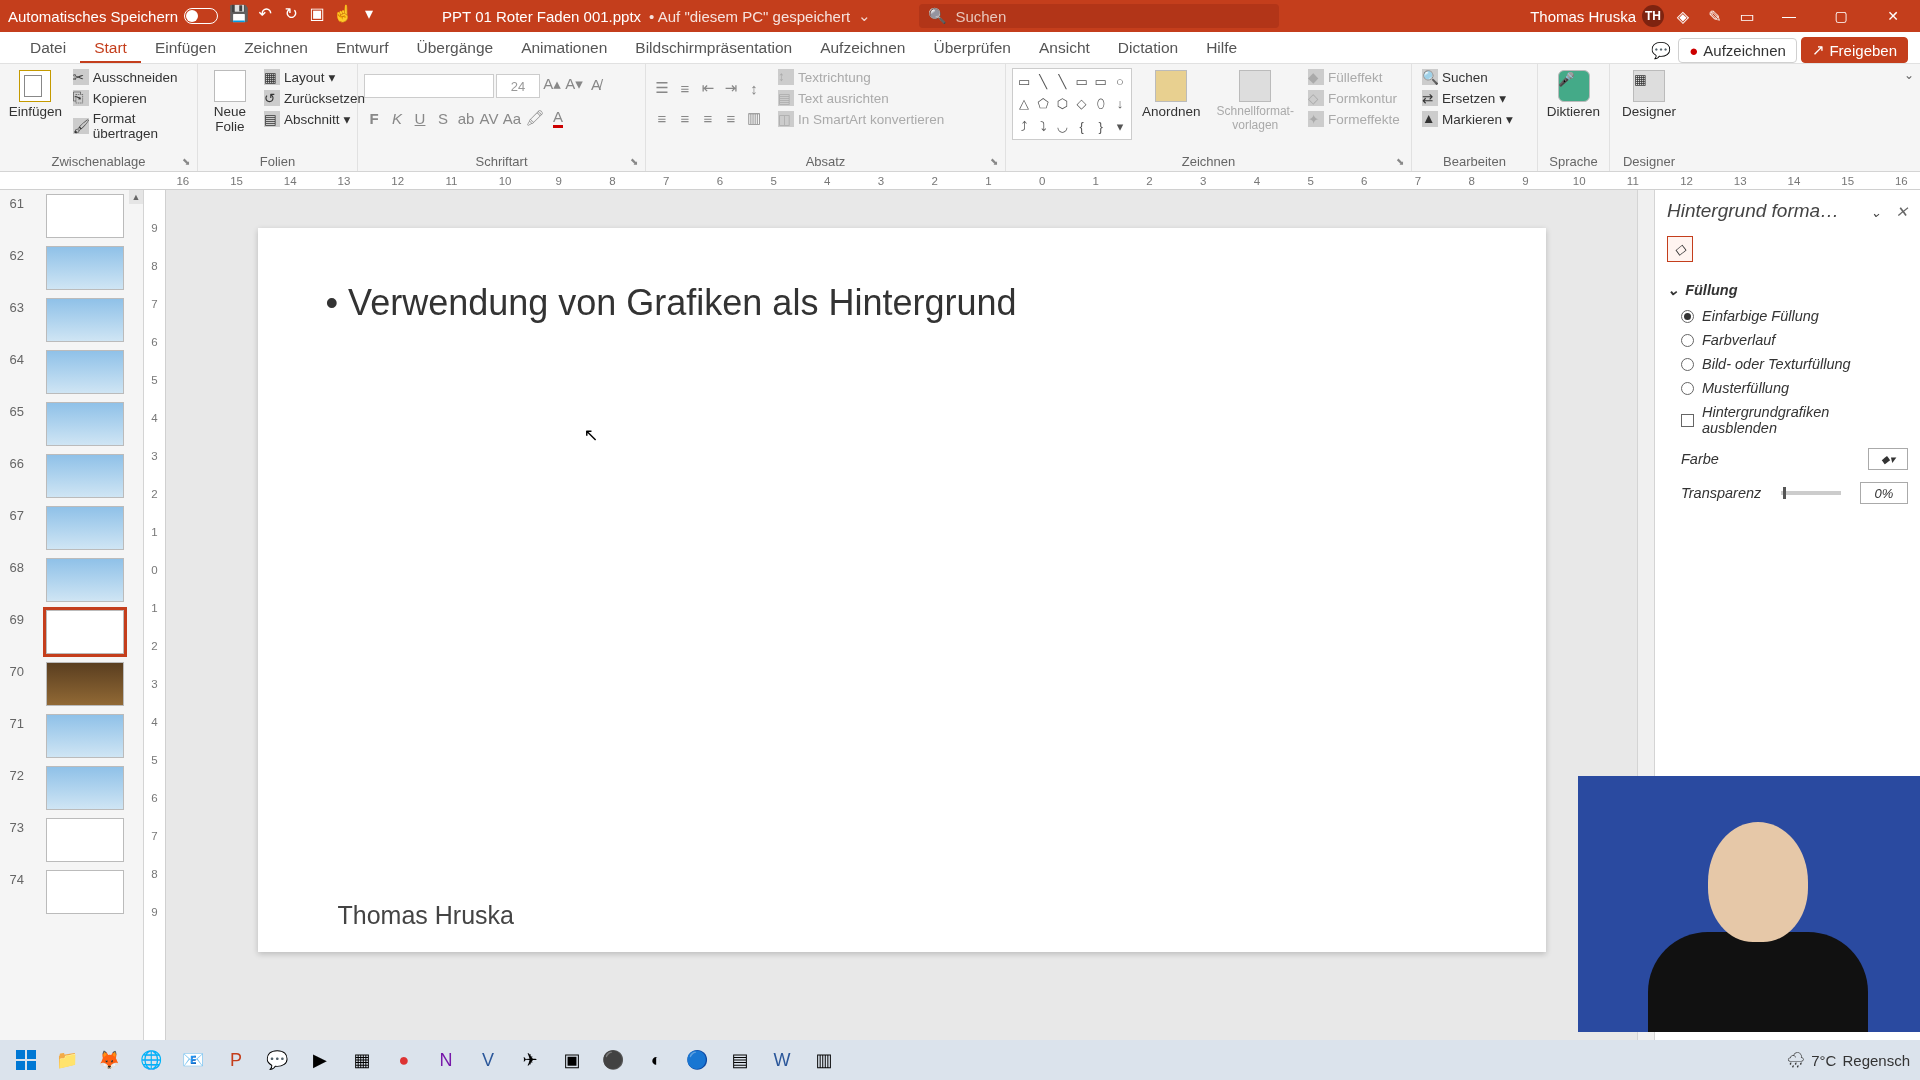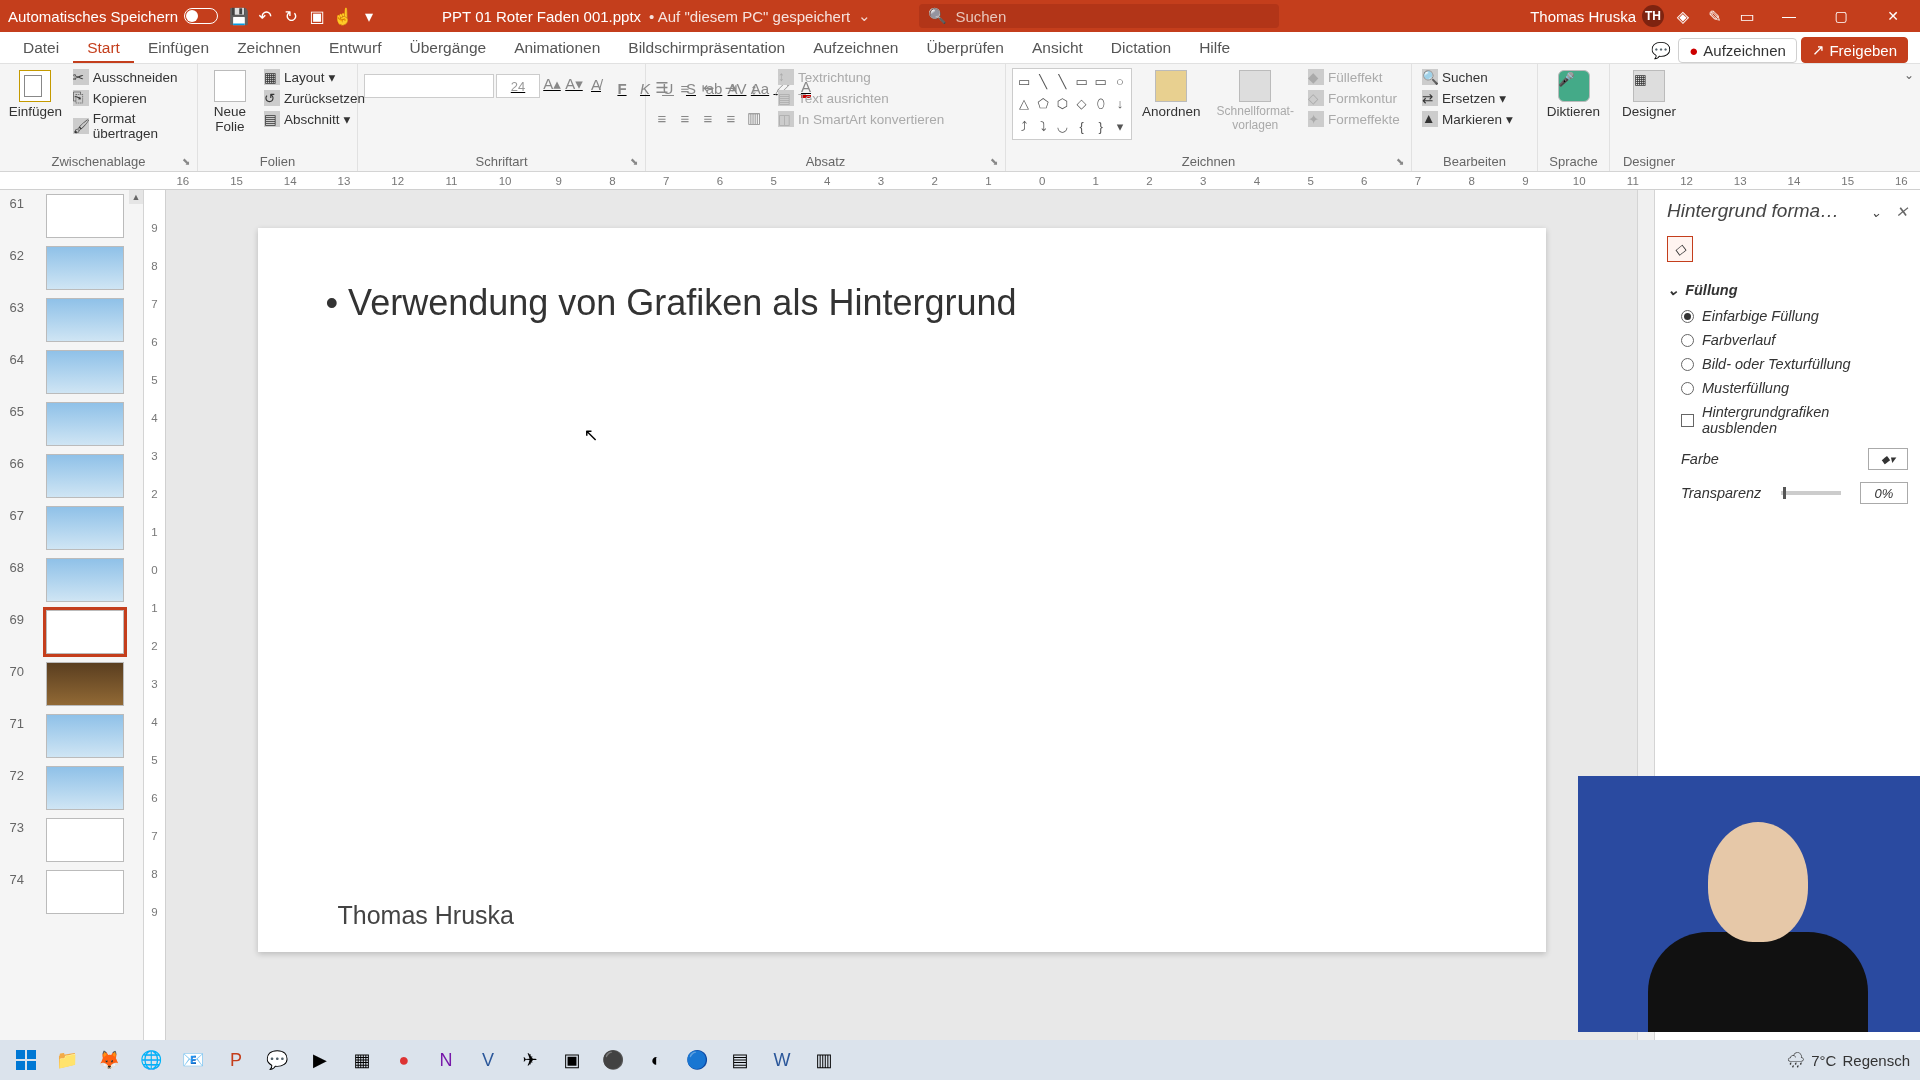--- a/index.html
+++ b/index.html
@@ -1,33 +1,33 @@
 <!DOCTYPE html>
 <html><head>
 <meta charset="utf-8">
 <style>
 * { margin: 0; padding: 0; box-sizing: border-box; font-family: "Segoe UI", sans-serif; }
 body { background: #fff; width: 1920px; height: 1080px; overflow: hidden; font-size: 14px; position: relative; }
 
 
-.titlebar { height: 32px; background: #C43E1C; display: flex; align-items: center; color: #fff; font-size: 15px; }
+.titlebar { height: 32px; background: #C43E1C; display: flex; color: #fff; font-size: 15px; }
 .titlebar .autosave { display: flex; align-items: center; padding: 0 8px; gap: 6px; }
 .toggle { width: 34px; height: 16px; border: 1px solid #fff; border-radius: 9px; position: relative; }
 .toggle::after { content: ""; width: 12px; height: 12px; background: #fff; border-radius: 50%; position: absolute; top: 1px; left: 1px; }
 .qat-btn { width: 26px; height: 26px; display: flex; align-items: center; justify-content: center; color: #fff; font-size: 16px; }
 .titlebar .title-area { flex: 1; display: flex; align-items: center; justify-content: flex-start; padding-left: 60px; gap: 8px; }
 .search-box { background: #B23518; border-radius: 4px; height: 24px; display: flex; align-items: center; padding: 0 10px; gap: 8px; width: 360px; margin-left: 40px; }
 .search-box input { background: transparent; border: none; color: #fff; outline: none; flex: 1; font-size: 15px; }
 .search-box input::placeholder { color: #E8C7BC; }
 .titlebar .right { display: flex; align-items: center; gap: 6px; padding-right: 4px; }
 .avatar { width: 22px; height: 22px; border-radius: 50%; background: #7E2310; display: flex; align-items: center; justify-content: center; font-size: 12px; color: #fff; font-weight: 600; }
 .win-btn { width: 46px; height: 32px; display: flex; align-items: center; justify-content: center; color: #fff; font-size: 14px; }
 
 
-.ribbon-tabs { height: 32px; background: #fff; display: flex; align-items: flex-end; border-bottom: 1px solid #e1e1e1; padding-left: 9px; }
+.ribbon-tabs { height: 32px; background: #fff; display: flex; align-items: flex-end; border-bottom: 1px solid #e1e1e1; padding-left: 16px; }
 .ribbon-tab { padding: 6px 14px; font-size: 15.5px; color: #555; cursor: pointer; }
 .ribbon-tab.active { color: #C43E1C; border-bottom: 2px solid #C43E1C; font-weight: 400; padding-bottom: 4px; }
 .ribbon-tabs .spacer { flex: 1; }
 .ribbon-right { display: flex; align-items: center; gap: 4px; padding-right: 12px; }
 .pill-btn { border: 1px solid #d0d0d0; border-radius: 4px; padding: 3px 10px; font-size: 15px; display: flex; align-items: center; gap: 5px; color: #333; }
 .pill-btn.primary { background: #C43E1C; color: #fff; border-color: #C43E1C; }
 
 
 .ribbon { height: 108px; background: #f5f5f5; border-bottom: 1px solid #d4d4d4; display: flex; position: relative; }
 .ribbon-group { border-right: 1px solid #e1e1e1; display: flex; flex-direction: column; padding: 4px 6px 0; position: relative; }
@@ -218,21 +218,21 @@
             <span class="ico-s">▤</span>
             <span>Abschnitt</span>
             <span>▾</span>
           </div>
       </div>
     </div>
     <div class="group-label">Folien</div>
   </div>
 
   <div class="ribbon-group" style="width:288px;">
-    <div class="group-body" style="flex-direction:row;align-items:flex-start;gap:6px;padding-top:6px;text-decoration:underline;">
+    <div class="group-body" style="flex-direction:column;align-items:flex-start;gap:6px;padding-top:6px;">
       <div class="font-box">
         <div class="font-name"></div>
         <div class="font-size">24</div>
         <div class="icon-sq">A▴</div>
         <div class="icon-sq">A▾</div>
         <div class="icon-sq">A̸</div>
       </div>
       <div class="icon-row">
         <div class="icon-sq">
             <b>F</b>

